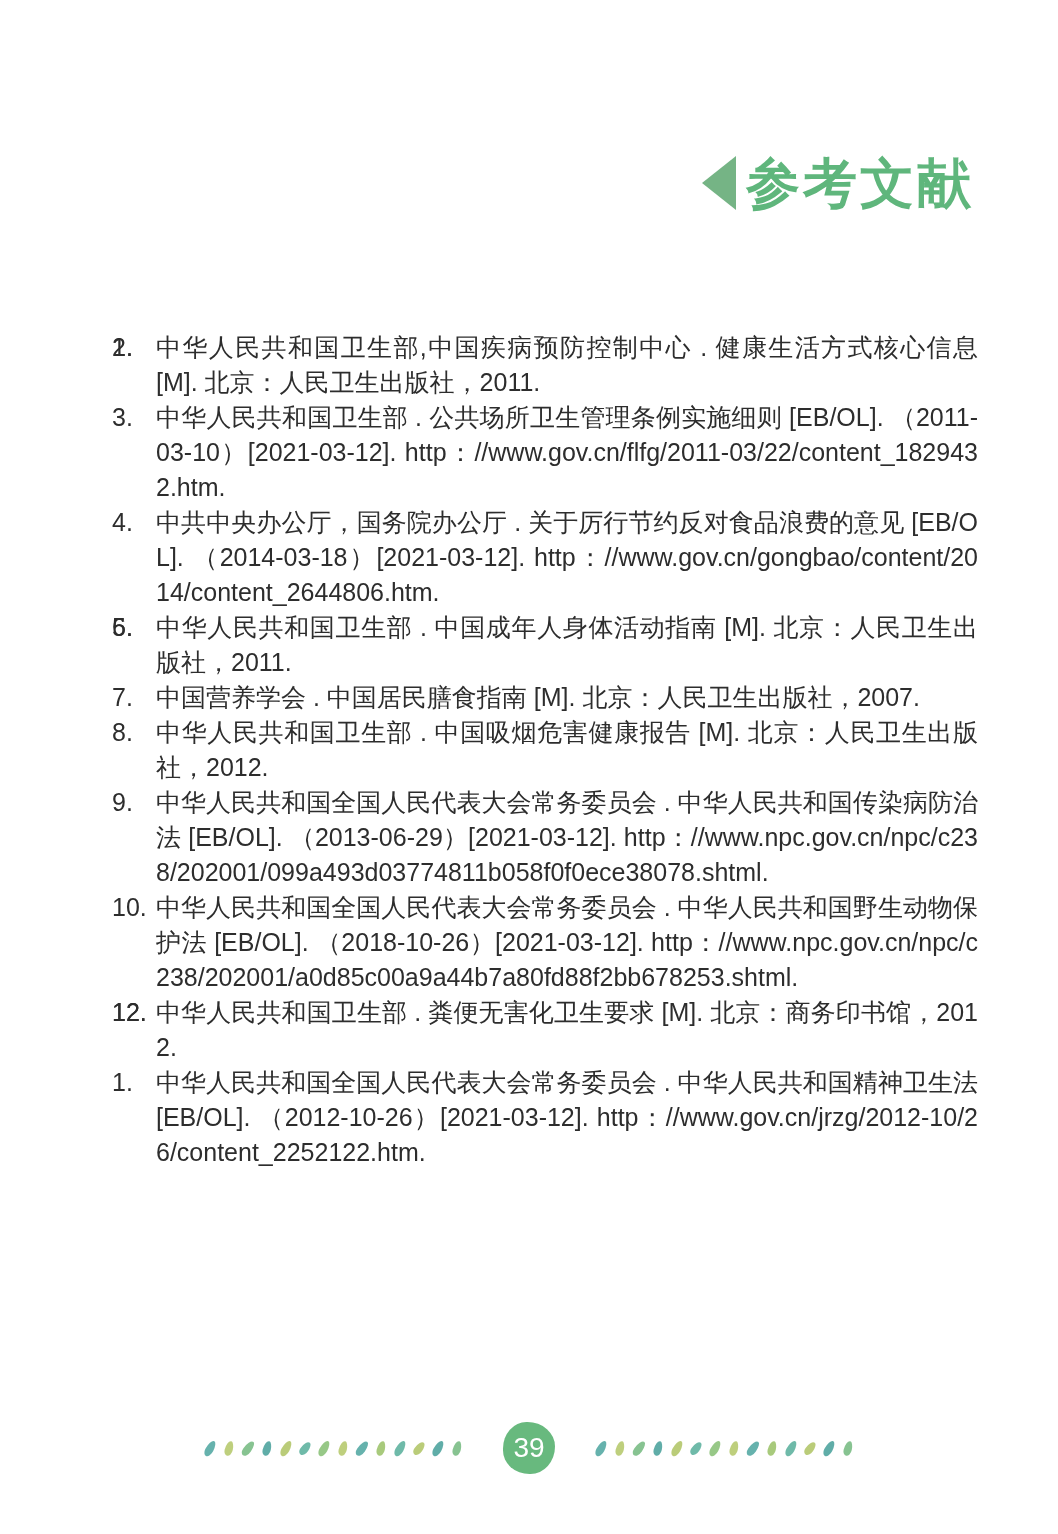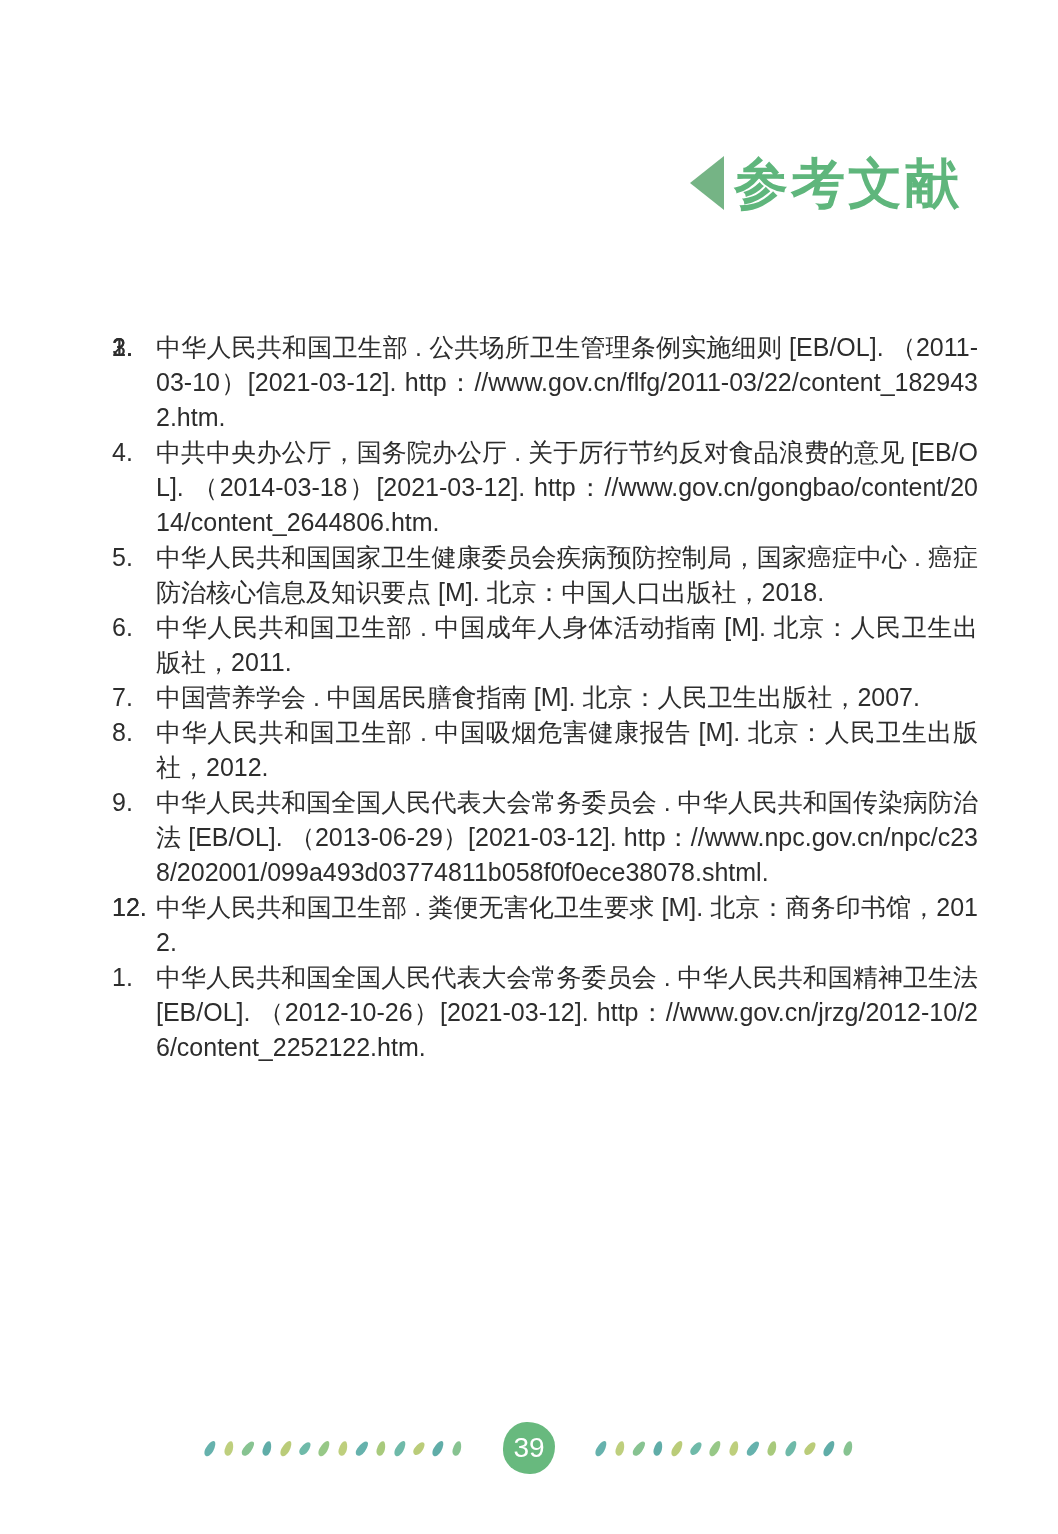--- a/index.html
+++ b/index.html
@@ -8,21 +8,21 @@
     width: 1058px;
     height: 1534px;
     background: #ffffff;
     font-family: "Liberation Sans", "DejaVu Sans", sans-serif;
     overflow: hidden;
   }
   
   .header {
     position: absolute;
     top: 156px;
-    right: 96px;
+    right: 84px;
     display: flex;
     gap: 10px;
   }
   .tri {
     width: 0;
     height: 0;
     border-top: 27px solid transparent;
     border-bottom: 27px solid transparent;
     border-right: 34px solid #75b485;
   }
@@ -100,28 +100,29 @@
 <div class="page">
 
   <div class="header">
     <span class="tri"></span>
     <span class="title">参考文献</span>
   </div>
 
   <div class="refs">
     <ol>
       <li class="ref-item"><span class="ref-num">1.</span></li>
-      <li class="ref-item"><span class="ref-num">2.</span></li>
+      <li class="ref-item"><span class="ref-num">2.</span><span class="ref-text">中华人民共和国卫生部,中国疾病预防控制中心 . 健康生活方式核心信息 [M]. 北京：人民卫生出版社，2011.</span></li>
       <li class="ref-item"><span class="ref-num">3.</span><span class="ref-text">中华人民共和国卫生部 . 公共场所卫生管理条例实施细则 [EB/OL]. （2011-03-10）[2021-03-12]. http：//www.gov.cn/flfg/2011-03/22/content_1829432.htm.</span></li>
       <li class="ref-item"><span class="ref-num">4.</span><span class="ref-text">中共中央办公厅，国务院办公厅 . 关于厉行节约反对食品浪费的意见 [EB/OL]. （2014-03-18）[2021-03-12]. http：//www.gov.cn/gongbao/content/2014/content_2644806.htm.</span></li>
-      <li class="ref-item"><span class="ref-num">5.</span><span class="ref-text">中华人民共和国国家卫生健康委员会疾病预防控制局，国家癌症中心 . 癌症防治核心信息及知识要点 [M]. 北京：中国人口出版社，2018.</span></li>
+      <li class="ref-item"><span class="ref-num">5.</span></li>
       <li class="ref-item"><span class="ref-num">6.</span><span class="ref-text">中华人民共和国卫生部 . 中国成年人身体活动指南 [M]. 北京：人民卫生出版社，2011.</span></li>
       <li class="ref-item"><span class="ref-num">7.</span><span class="ref-text">中国营养学会 . 中国居民膳食指南 [M]. 北京：人民卫生出版社，2007.</span></li>
       <li class="ref-item"><span class="ref-num">8.</span><span class="ref-text">中华人民共和国卫生部 . 中国吸烟危害健康报告 [M]. 北京：人民卫生出版社，2012.</span></li>
       <li class="ref-item"><span class="ref-num">9.</span><span class="ref-text">中华人民共和国全国人民代表大会常务委员会 . 中华人民共和国传染病防治法 [EB/OL]. （2013-06-29）[2021-03-12]. http：//www.npc.gov.cn/npc/c238/202001/099a493d03774811b058f0f0ece38078.shtml.</span></li>
+      <li class="ref-item"><span class="ref-num">10.</span><span class="ref-text">中华人民共和国全国人民代表大会常务委员会 . 中华人民共和国野生动物保护法 [EB/OL]. （2018-10-26）[2021-03-12]. http：//www.npc.gov.cn/npc/c238/202001/a0d85c00a9a44b7a80fd88f2bb678253.shtml.</span></li>
       <li class="ref-item"><span class="ref-num">12.</span></li>
       <li class="ref-item"><span class="ref-num">12.</span><span class="ref-text">中华人民共和国卫生部 . 粪便无害化卫生要求 [M]. 北京：商务印书馆，2012.</span></li>
       <li class="ref-item"><span class="ref-num">1.</span><span class="ref-text">中华人民共和国全国人民代表大会常务委员会 . 中华人民共和国精神卫生法 [EB/OL]. （2012-10-26）[2021-03-12]. http：//www.gov.cn/jrzg/2012-10/26/content_2252122.htm.</span></li>
     </ol>
   </div>
 
   <div class="footer">
     <span class="leaf-row">
         <span class="leaf" style="background: rgb(85, 170, 164);"></span>
         <span class="leaf" style="background: rgb(183, 202, 111);"></span>

